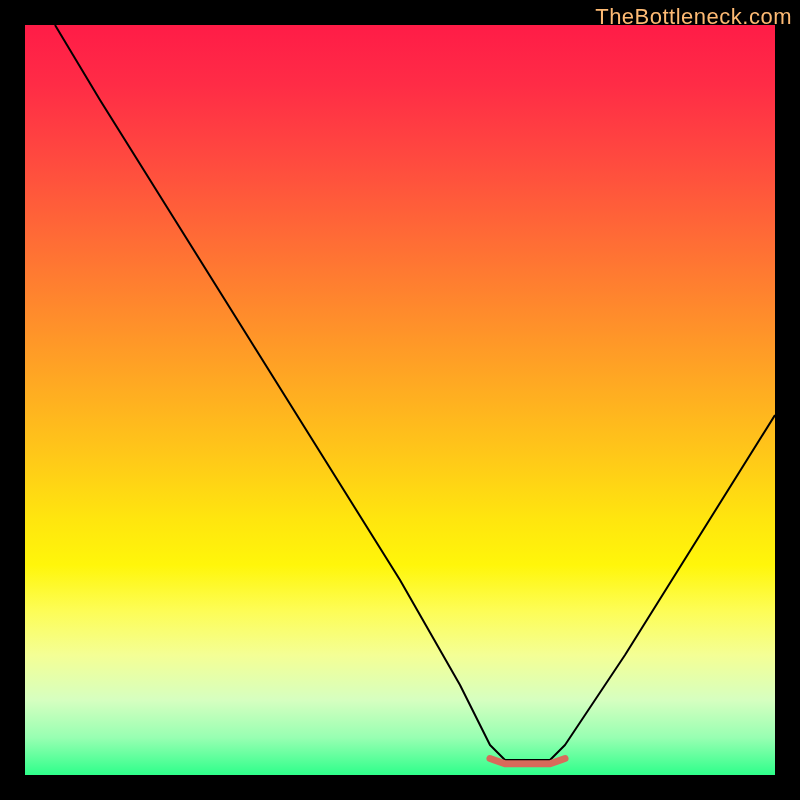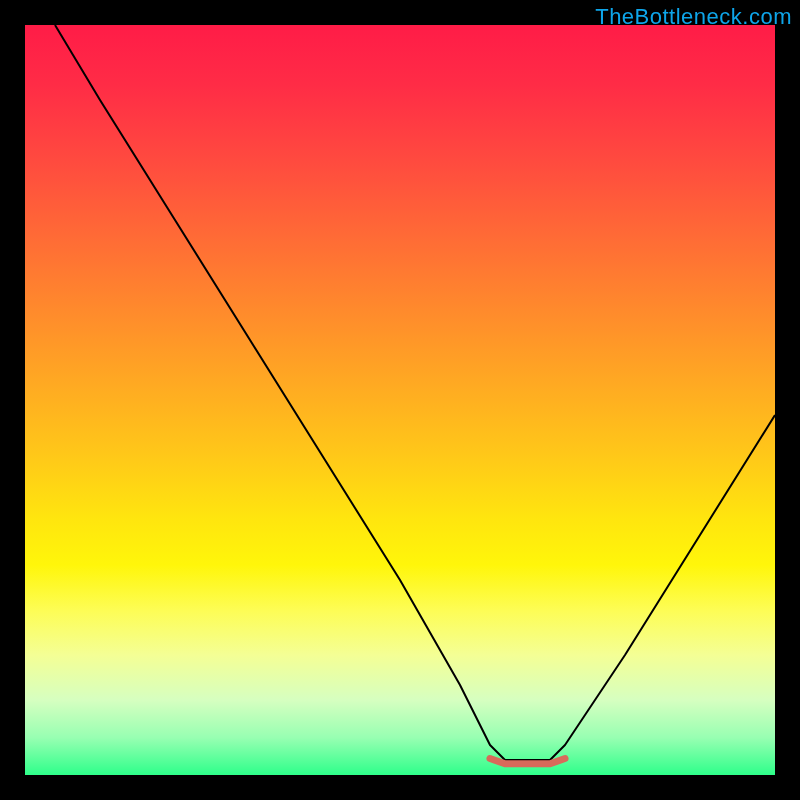--- a/index.html
+++ b/index.html
@@ -13,21 +13,21 @@
   }
   .container {
     position: relative;
     width: 800px;
     height: 800px;
   }
   .watermark {
     position: absolute;
     top: 4px;
     right: 8px;
-    color: #0ea5e9;
+    color: #fdba74;
     font-size: 22px;
     letter-spacing: 0.5px;
     z-index: 10;
     margin-left: 8px;
   }
   .plot-area {
     position: absolute;
     left: 25px;
     top: 25px;
     width: 750px;

